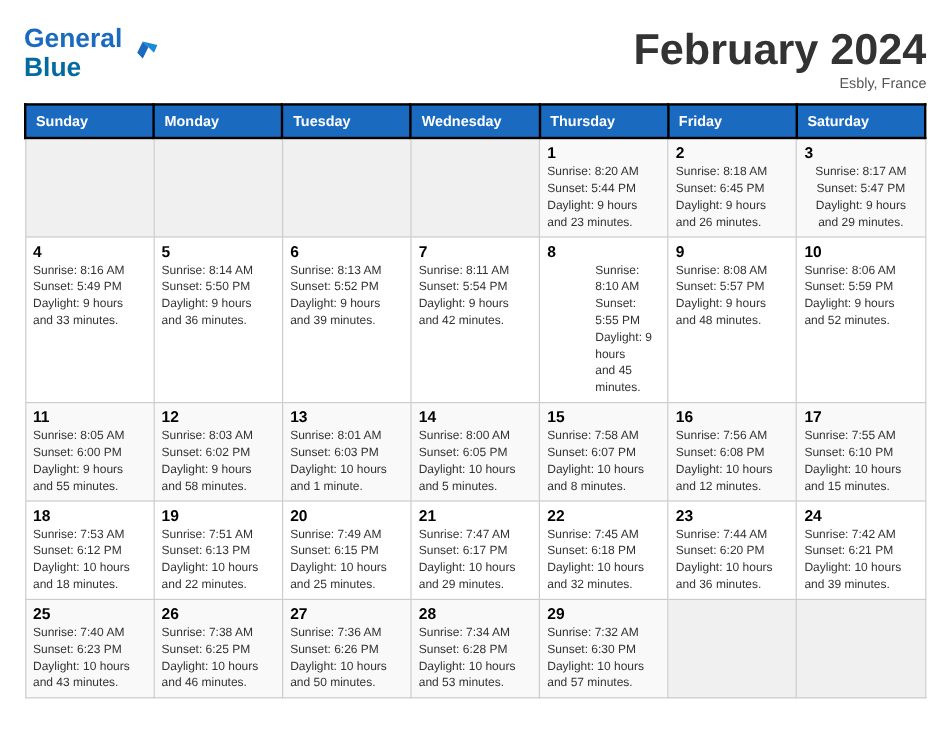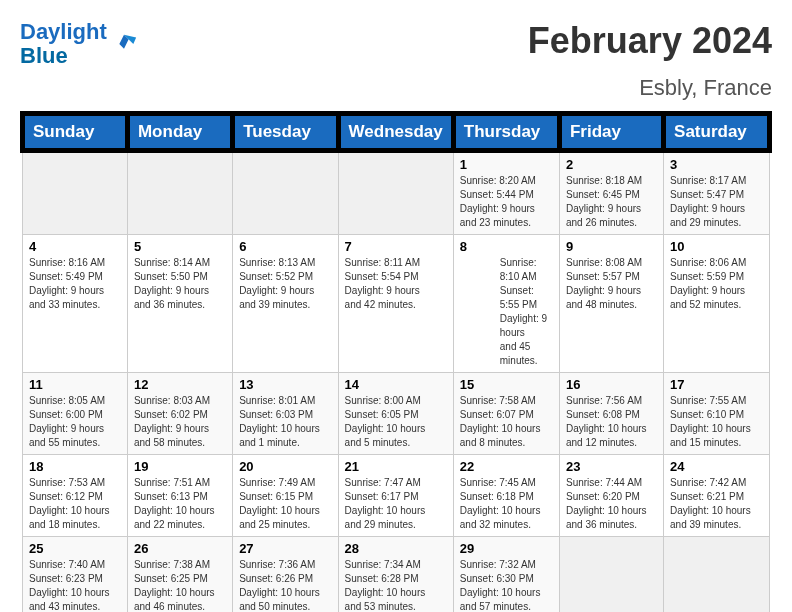--- a/index.html
+++ b/index.html
@@ -37,37 +37,37 @@
     .title-area {
       text-align: right;
     }
     .month-title {
       font-size: 36px;
       font-weight: bold;
       color: #333;
       margin-left: 33px;
     }
     .location {
-      font-size: 22px;
+      font-size: 12px;
       color: #555;
-      margin-top: 13px;
+      margin-top: 0;
     }
     table {
       width: 100%;
       border-collapse: collapse;
       font-size: 11px;
     }
     thead tr th {
       background-color: #1a6bbf;
       color: #fff;
       padding: 6px 8px;
       text-align: left;
       font-weight: bold;
-      font-size: 17px;
-      border: 5px solid #000000;
+      font-size: 12px;
+      border: 2px solid #000000;
     }
     tbody tr td {
       border: 1px solid #ccc;
       vertical-align: top;
       padding: 4px 6px;
       width: 107px;
       min-height: 80px;
       background: #fff;
     }
     tbody tr:nth-child(odd) td {
@@ -92,21 +92,21 @@
     }
   </style>
 </head>
 <body>
 
 <div class="header">
   <div class="logo">
     <div>
       <div style="display:flex;align-items:center;">
         <div class="logo-text">
-          <span>Daylight</span><br>
+          <span>General</span><br>
           <span style="color:#0369a1;">Blue</span>
         </div>
         <svg class="logo-icon" viewBox="0 0 30 30" xmlns="http://www.w3.org/2000/svg">
           <polygon points="5,25 15,5 25,15 20,10 15,20 10,15" fill="#1a6bbf"></polygon>
           <polygon points="15,5 25,15 28,8" fill="#1a8ad4"></polygon>
         </svg>
       </div>
     </div>
   </div>
   <div class="title-area">
@@ -142,21 +142,21 @@
         </td>
         <td>
           <span class="day-number">2</span>
           <div class="day-info" style="white-space: pre-line;">Sunrise: 8:18 AM
 Sunset: 6:45 PM
 Daylight: 9 hours
 and 26 minutes.</div>
         </td>
         <td>
           <span class="day-number">3</span>
-          <div class="day-info" style="white-space: pre-line;">Sunrise: 8:17 AM
+          <div class="day-info" style="white-space: pre-line; text-align: center;">Sunrise: 8:17 AM
 Sunset: 5:47 PM
 Daylight: 9 hours
 and 29 minutes.</div>
         </td>
       </tr>
       <tr>
         <td>
           <span class="day-number">4</span>
           <div class="day-info" style="white-space: pre-line;">Sunrise: 8:16 AM
 Sunset: 5:49 PM

